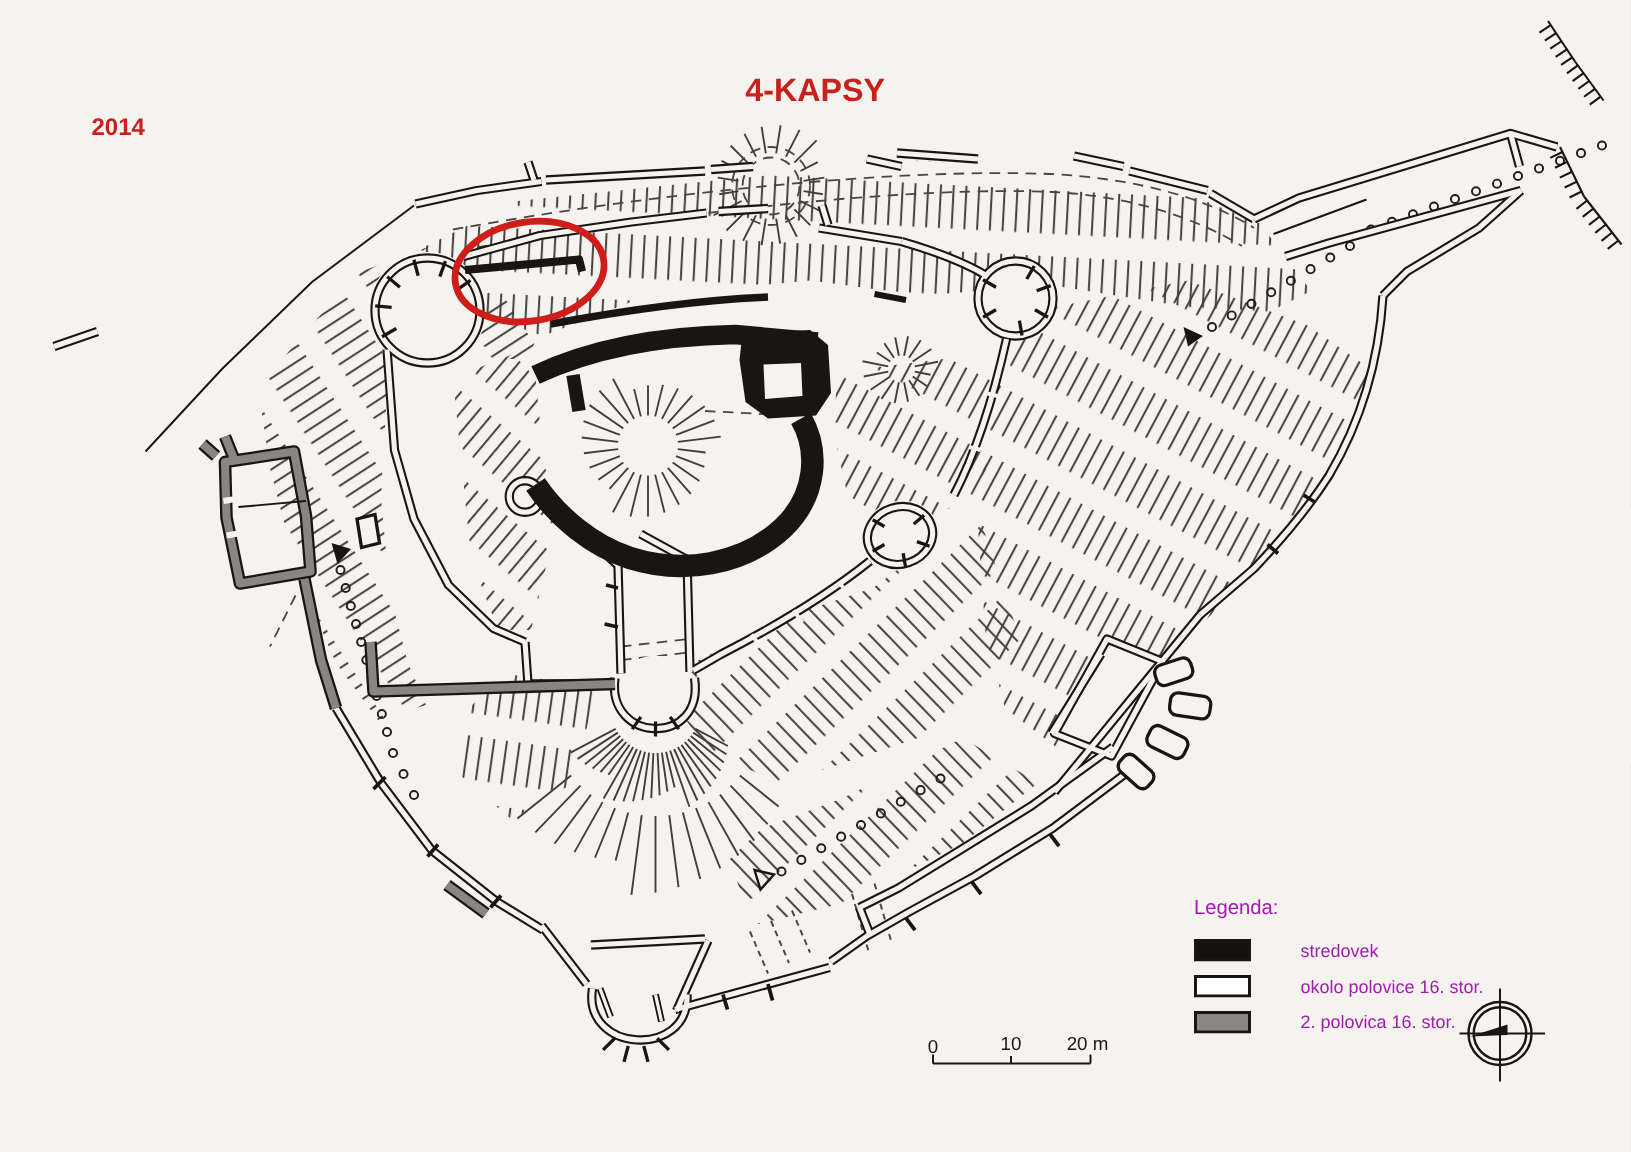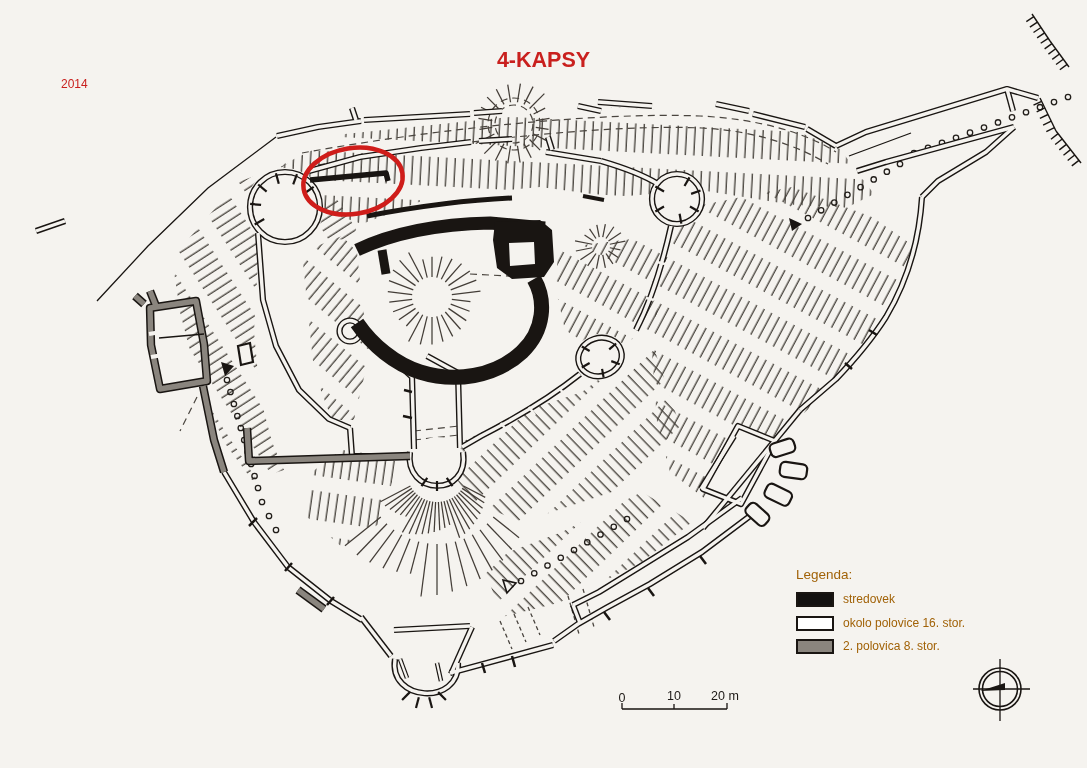--- a/index.html
+++ b/index.html
@@ -3,24 +3,24 @@
 <meta charset="utf-8">
 <style>
   html,body{margin:0;padding:0;background:#e8e6e2;}
   .stage{position:relative;width:1087px;height:768px;background:#f5f3ef;
          font-family:"Liberation Sans",sans-serif;overflow:hidden;}
   svg.plan{position:absolute;left:0;top:0;}
   .title-l1{position:absolute;left:31px;top:19px;font-size:21.5px;font-weight:bold;
             color:#c9201e;white-space:pre;letter-spacing:.2px;}
   .title-l2{position:absolute;left:0;top:48px;width:1087px;text-align:center;
             font-size:21.5px;font-weight:bold;color:#c9201e;}
-  .year{position:absolute;left:61px;top:77px;font-size:12px;font-weight:normal;color:#c9201e;}
-  .legend{position:absolute;left:796px;top:567px;color:#a16207;}
+  .year{position:absolute;left:61px;top:77px;font-size:16px;font-weight:bold;color:#c9201e;}
+  .legend{position:absolute;left:796px;top:597px;color:#a21caf;}
   .legend-h{font-size:13.5px;height:25px;}
-  .lrow{display:flex;height:23.7px;}
+  .lrow{display:flex;align-items:center;height:23.7px;gap:24px;}
   .sw{width:38px;height:15px;display:block;flex:0 0 38px;}
   .sw rect{stroke:#191512;stroke-width:2;}
   .sw line{stroke:#191512;stroke-width:1.4;}
   .lrow span{margin-left:9px;font-size:12px;}
   
   .wb{stroke:#191512;stroke-width:6.2;fill:none;stroke-linejoin:round;stroke-linecap:butt;}
   .ww{stroke:#f5f3ef;stroke-width:3.4;fill:none;stroke-linejoin:round;stroke-linecap:butt;}
   .wb2{stroke:#191512;stroke-width:4.6;fill:none;stroke-linejoin:round;}
   .ww2{stroke:#f5f3ef;stroke-width:2.2;fill:none;stroke-linejoin:round;}
   .gb{stroke:#191512;stroke-width:8.4;fill:none;stroke-linejoin:round;}
@@ -533,17 +533,17 @@
   <div class="lrow">
     <svg class="sw" viewBox="0 0 38 15">
       <rect x="1" y="1" width="36" height="13" fill="#ffffff"></rect>
     </svg>
     <span>okolo polovice 16. stor.</span>
   </div>
   <div class="lrow">
     <svg class="sw" viewBox="0 0 38 15">
       <rect x="1" y="1" width="36" height="13" fill="#8a857e"></rect>
     </svg>
-    <span>2. polovica 8. stor.</span>
+    <span>2. polovica 16. stor.</span>
   </div>
 </div>
 
 </div>
 
 </body></html>

